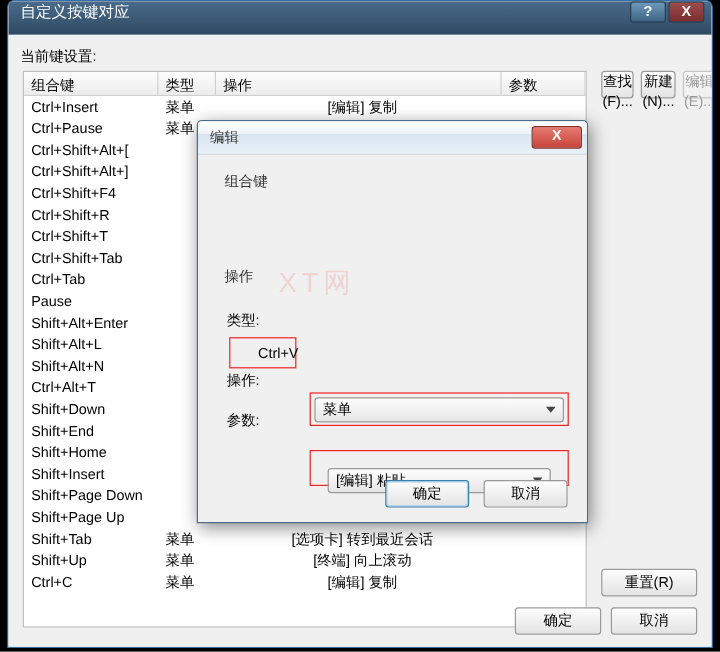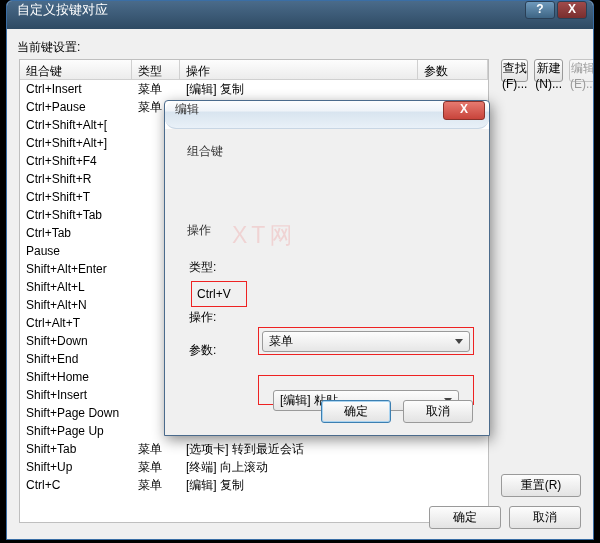--- a/index.html
+++ b/index.html
@@ -14,40 +14,40 @@
 
 .content { position: absolute; inset: 28px 0 0 0; background: #f0f0f0; padding: 8px 10px; }
 .label-line { margin: 2px 0 6px 0; }
 
 .table-wrap { position: absolute; left: 12px; top: 30px; width: 470px; height: 464px; background: #fff; border: 1px solid #bfbfbf; overflow: hidden; }
 .thead { display: flex; height: 20px; background: linear-gradient(#fdfdfd,#ececec); border-bottom: 1px solid #d0d0d0; }
 .th { padding: 3px 6px; border-right: 1px solid #d0d0d0; white-space: nowrap; overflow: hidden; }
 .th0 { width: 112px; } .th1 { width: 48px; } .th2 { flex: 1; } .th3 { width: 70px; }
 .tbody { }
 .tr { display: flex; height: 18px; line-height: 18px; }
-.td0 { width: 112px; padding-left: 6px; } .td1 { width: 48px; padding-left: 6px; } .td2 { flex: 1; padding-left: 6px; } .td3 { width: 70px; }
+.td0 { width: 112px; padding-left: 6px; } .td1 { width: 48px; padding-left: 6px; } .td2 { flex: 1; padding-left: 6px; text-align: center; } .td3 { width: 70px; }
 
 .side { position: absolute; right: 12px; top: 30px; width: 80px; display: flex; flex-direction: row; gap: 6px; }
 .btn { height: 23px; background: linear-gradient(#fdfdfd,#e3e3e3); border: 1px solid #9a9a9a; border-radius: 3px; cursor: pointer; }
 .btn[disabled] { color: #9a9a9a; border-color: #c5c5c5; background: linear-gradient(#f8f8f8,#efefef); cursor: default; }
 .reset-btn { position: absolute; right: 12px; bottom: 42px; width: 80px; }
 
 .footer { position: absolute; right: 12px; bottom: 10px; display: flex; gap: 8px; }
 .footer .btn { width: 72px; }
 
 
 .dlg { position: absolute; left: 164px; top: 100px; width: 326px; height: 336px; background: #fff; border: 1px solid #4b6b8c; border-radius: 4px 4px 0 0; box-shadow: 2px 4px 14px rgba(0,0,0,.45); overflow: hidden; }
-.dlg-tb { height: 28px; background: linear-gradient(#fdfdfd 0,#eef3f8 38%,#d8e4ef 40%,#e9f1f8 100%); border-bottom: 1px solid #c8d6e4; display: flex; align-items: flex-start; padding: 0 4px 0 10px; border-radius: 11px; }
+.dlg-tb { height: 28px; background: linear-gradient(#fdfdfd 0,#eef3f8 38%,#d8e4ef 40%,#e9f1f8 100%); border-bottom: 1px solid #c8d6e4; display: flex; align-items: center; padding: 0 4px 0 10px; }
 .dlg-title { flex: 1; color: #333; }
 .dlg-close { width: 42px; height: 19px; background: linear-gradient(#e67a70,#c8443b); border: 1px solid #8a322b; border-radius: 3px; color: #fff; text-align: center; line-height: 15px; cursor: pointer; font-weight: bold; }
 .dlg-body { position: absolute; inset: 28px 0 0 0; background: #f0f0f0; padding: 10px 16px; }
 
 .grp-title { margin: 4px 0 4px 6px; color: #333; }
 .combo-box-outline { border: 1px solid #e22; position: absolute; }
-#o-combo { left: 26px; top: 152px; width: 56px; height: 26px; padding: 5px 5px; }
+#o-combo { left: 26px; top: 152px; width: 56px; height: 26px; padding: 5px 23px; }
 #o-type-row { left: 93px; top: 198px; width: 216px; height: 28px; padding: 3px; display: flex; }
 #o-op-row { left: 93px; top: 246px; width: 216px; height: 28px; padding: 14px; display: flex; }
 
 .row { display:flex; align-items:center; margin-top:10px; }
 .row-lbl { width:52px; padding-left:8px; }
 .inset-lbl { margin: 16px 0 0 8px; }
 
 .combo { flex:1; height: 21px; background: linear-gradient(#fdfdfd,#e6e6e6); border: 1px solid #9a9a9a; border-radius: 3px; display: flex; align-items: center; padding: 0 6px; cursor: pointer; }
 .combo .arrow { margin-left: auto; width: 0; height: 0; border-left: 4px solid transparent; border-right: 4px solid transparent; border-top: 5px solid #444; }
 

